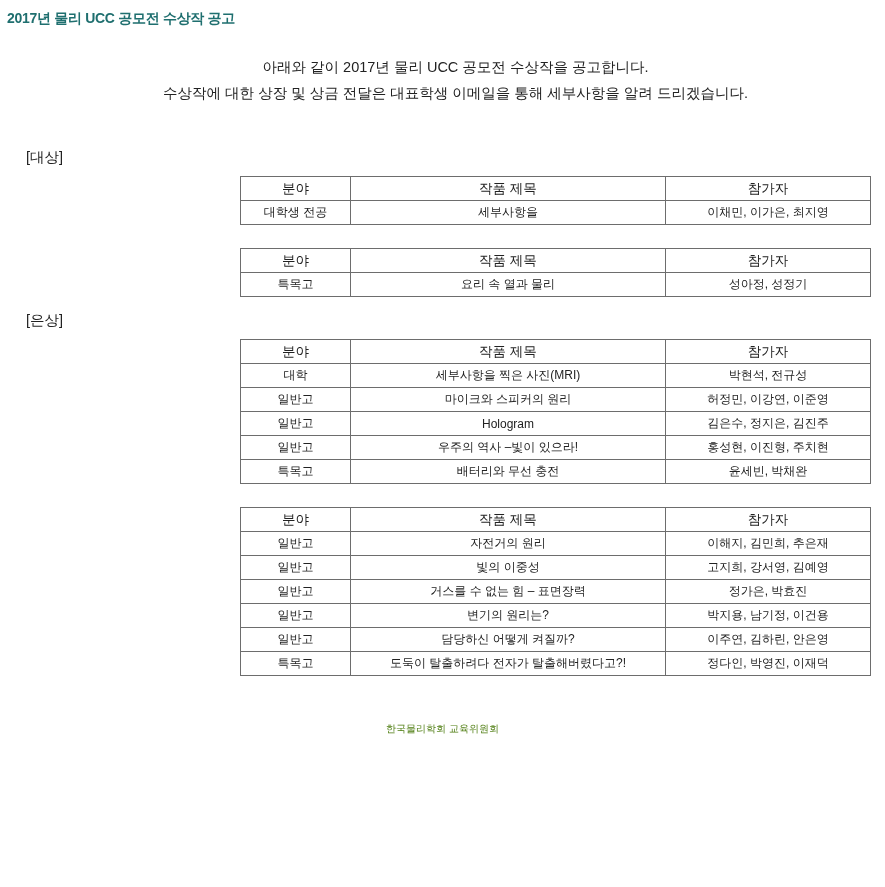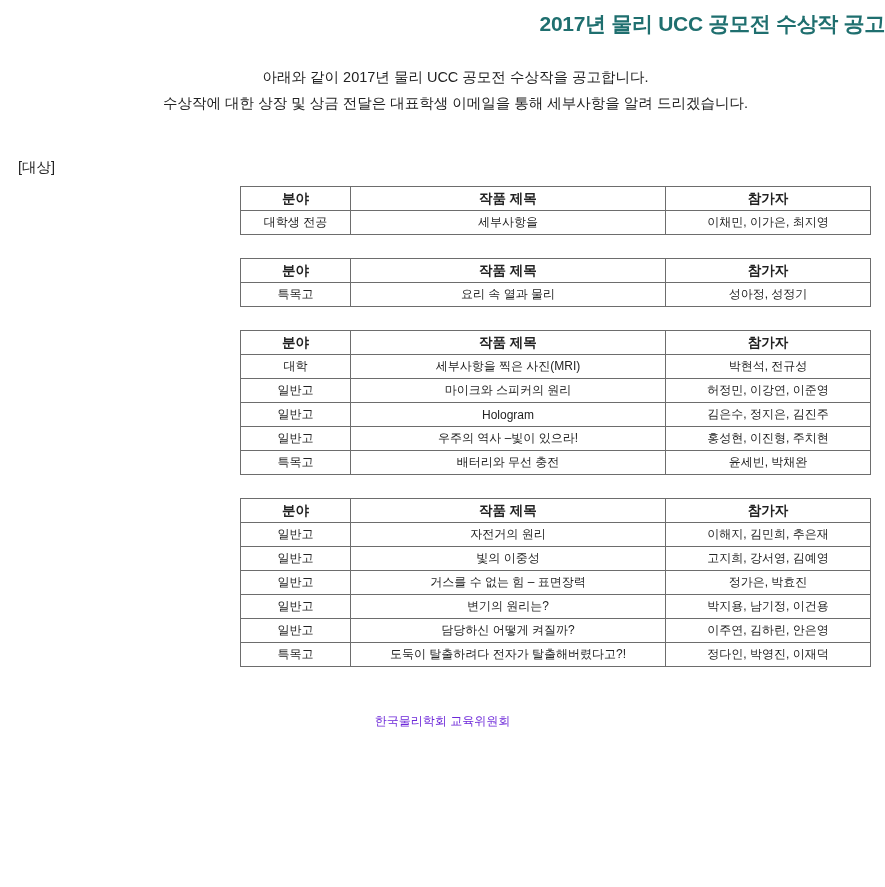--- a/index.html
+++ b/index.html
@@ -17,41 +17,41 @@
     overflow: hidden;
   }
   .page {
     width: 885px;
     height: 887px;
     box-sizing: border-box;
     padding: 0;
     position: relative;
   }
   .doc-title {
-    text-align: right;
+    text-align: left;
     font-weight: bold;
-    font-size: 21px;
+    font-size: 14px;
     color: #1f6f6f;
     margin-top: 10px;
     margin-bottom: 26px;
     letter-spacing: -0.3px;
     padding-left: 7px;
   }
   .intro {
     margin-left: 26px;
     line-height: 26px;
     font-size: 14.5px;
     color: #222222;
     text-align: center;
   }
   .intro div {
     white-space: nowrap;
   }
   .section-label {
-    margin-left: 18px;
+    margin-left: 26px;
     font-size: 14.5px;
     color: #222222;
   }
   .spacer-lg { height: 42px; }
   .spacer-md { height: 14px; }
 
   table.award-table {
     border-collapse: collapse;
     margin-left: 240px;
     margin-top: 9px;
@@ -62,30 +62,29 @@
     height: 24px;
     text-align: center;
     vertical-align: middle;
     font-size: 12px;
     color: #222222;
     padding: 0 4px;
     box-sizing: border-box;
   }
   table.award-table tr.header-row td {
     font-size: 13.5px;
-    font-weight: bold;
   }
   col.c-field  { width: 110px; }
   col.c-title  { width: 315px; }
   col.c-people { width: 205px; }
 
   .footer {
     text-align: center;
-    font-size: 12px;
-    color: #6d28d9;
+    font-size: 10px;
+    color: #4d7c0f;
     margin-top: 46px;
   }
 </style>
 </head>
 <body>
 
 <div class="page">
 
   <div class="doc-title">2017년 물리 UCC 공모전 수상작 공고</div>
 
@@ -134,20 +133,21 @@
       <tr>
         <td>특목고</td>
         <td>요리 속 열과 물리</td>
         <td>성아정, 성정기</td>
       </tr>
     </tbody>
   </table>
 
   <div class="spacer-md"></div>
 
+  <div class="section-label">[은상]</div>
   <table class="award-table">
     <colgroup>
         <col class="c-field">
         <col class="c-title">
         <col class="c-people">
       </colgroup>
     <tbody>
       <tr class="header-row">
         <td>분야</td>
         <td>작품 제목</td>

